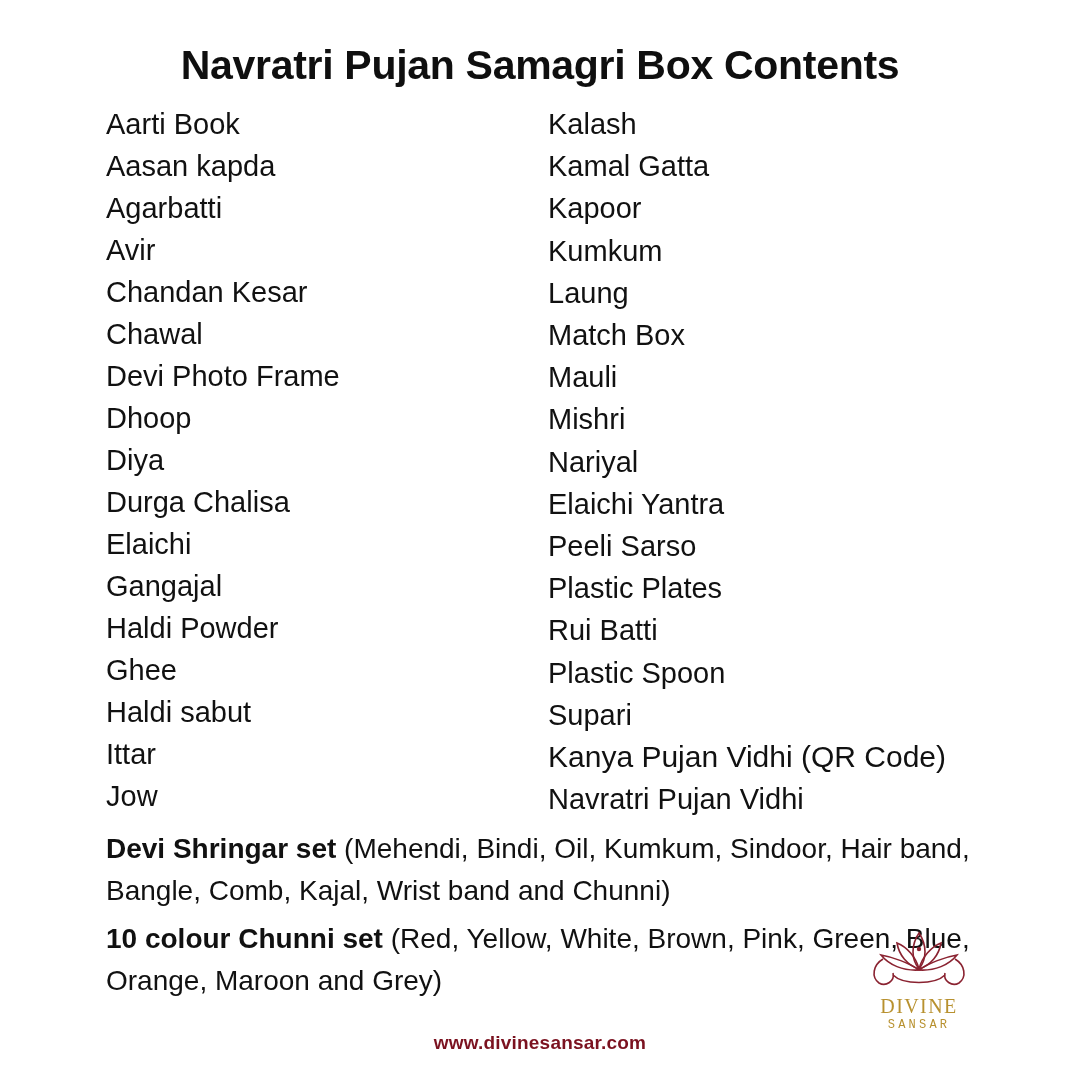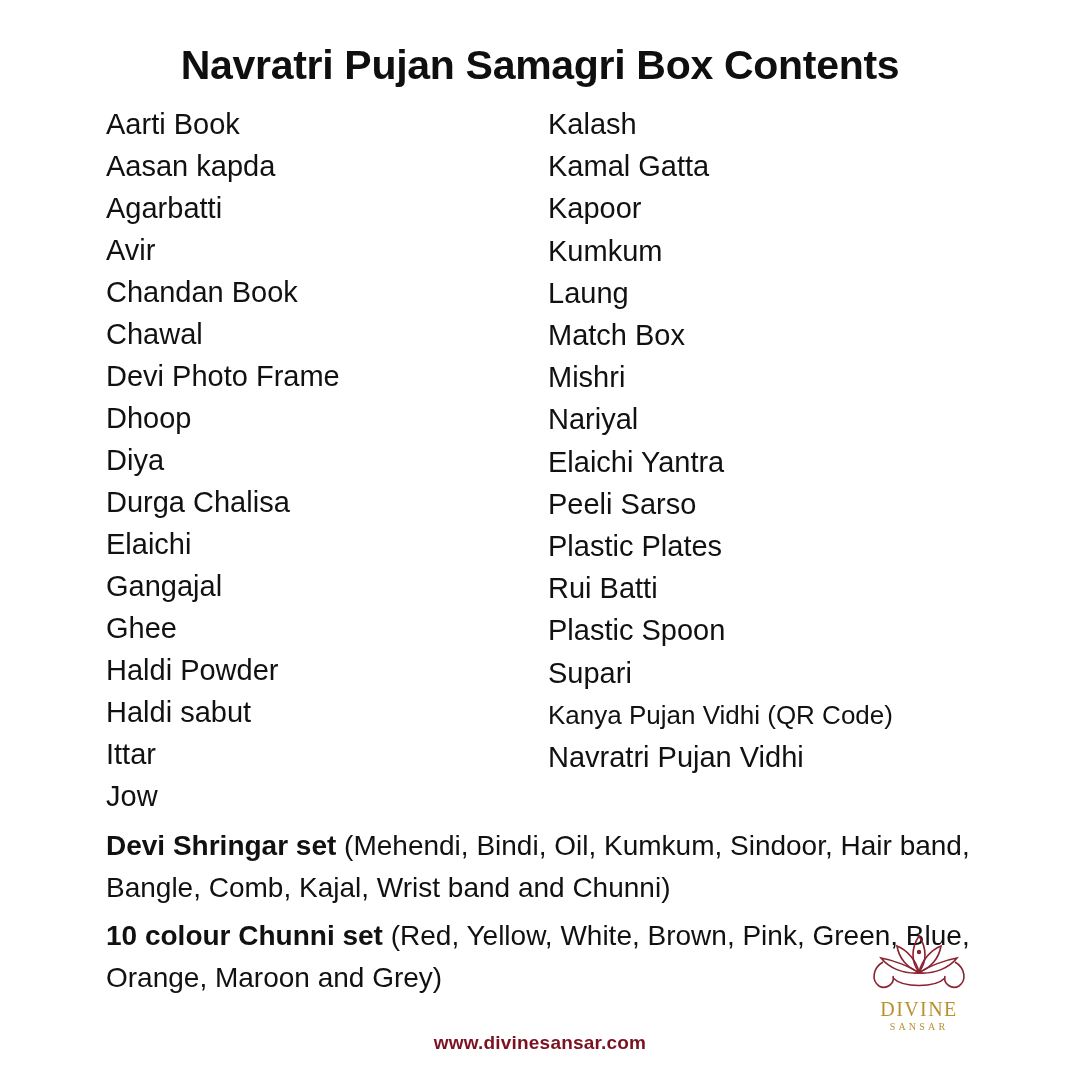--- a/index.html
+++ b/index.html
@@ -39,21 +39,21 @@
   .col-left { width: 420px; }
   .col-right { width: 500px; padding-left: 22px; }
   .item {
     font-size: 29px;
     line-height: 42px;
     color: #111111;
     white-space: nowrap;
   }
   .col-right .item { line-height: 42.2px; }
   .qr-note {
-    font-size: 26px;
+    font-size: 30px;
   }
   .sets {
     padding-left: 58px;
     margin-top: 8px;
   }
   .set-block {
     font-size: 28px;
     line-height: 42px;
     color: #111111;
     margin-bottom: 6px;
@@ -90,61 +90,62 @@
     margin: 0 auto;
   }
   .logo-word {
     font-size: 20px;
     letter-spacing: 1.4px;
     color: #b8912f;
     font-family: "Liberation Serif", serif;
     margin-top: 2px;
   }
   .logo-sub {
-    font-size: 10px;
+    font-size: 12px;
     letter-spacing: 3.2px;
     color: #b8912f;
-    font-family: Liberation Serif, serif;
+    font-family: Liberation Mono, monospace;
   }
 </style>
 </head>
 <body>
 
 <div class="page">
 
   <h1 class="title">Navratri Pujan Samagri Box Contents</h1>
 
   <div class="columns">
     <div class="col col-left">
       <div class="item">Aarti Book</div>
       <div class="item">Aasan kapda</div>
       <div class="item">Agarbatti</div>
       <div class="item">Avir</div>
-      <div class="item">Chandan Book</div>
+      <div class="item">Chandan Kesar</div>
       <div class="item">Chawal</div>
       <div class="item">Devi Photo Frame</div>
       <div class="item">Dhoop</div>
       <div class="item">Diya</div>
       <div class="item">Durga Chalisa</div>
       <div class="item">Elaichi</div>
       <div class="item">Gangajal</div>
+      <div class="item">Haldi Powder</div>
       <div class="item">Ghee</div>
-      <div class="item">Haldi Powder</div>
       <div class="item">Haldi sabut</div>
       <div class="item">Ittar</div>
       <div class="item">Jow</div>
     </div>
 
     <div class="col col-right">
       <div class="item">Kalash</div>
       <div class="item">Kamal Gatta</div>
       <div class="item">Kapoor</div>
       <div class="item">Kumkum</div>
       <div class="item">Laung</div>
       <div class="item">Match Box</div>
+      <div class="item">Mauli</div>
       <div class="item">Mishri</div>
       <div class="item">Nariyal</div>
       <div class="item">Elaichi Yantra</div>
       <div class="item">Peeli Sarso</div>
       <div class="item">Plastic Plates</div>
       <div class="item">Rui Batti</div>
       <div class="item">Plastic Spoon</div>
       <div class="item">Supari</div>
       <div class="item qr-note">Kanya Pujan Vidhi (QR Code)</div>
       <div class="item">Navratri Pujan Vidhi</div>

